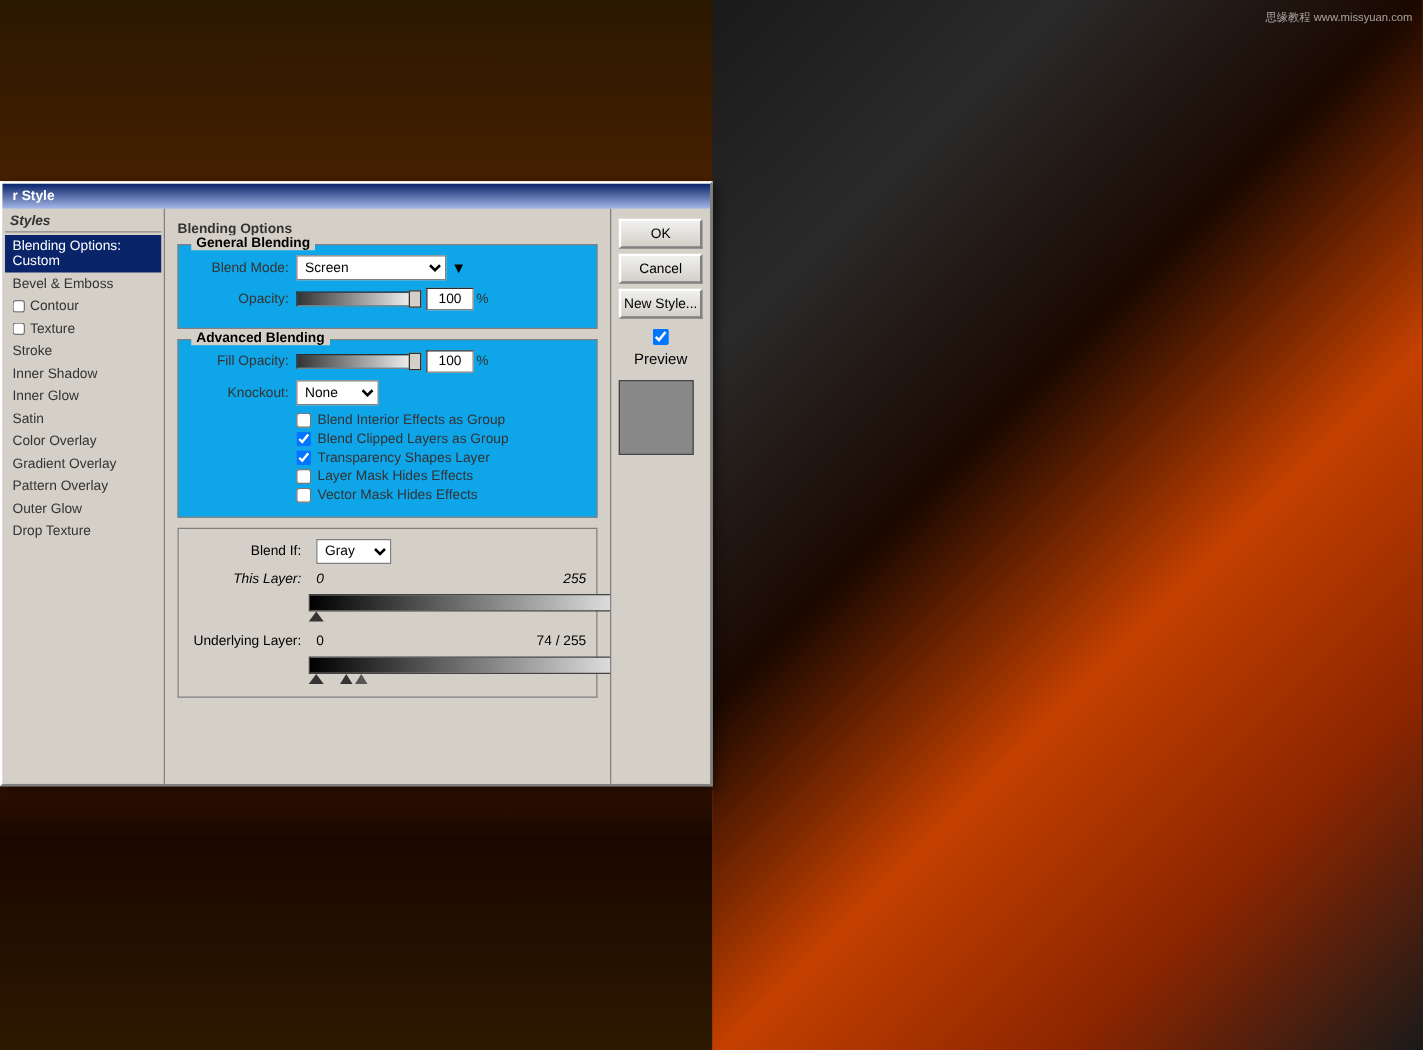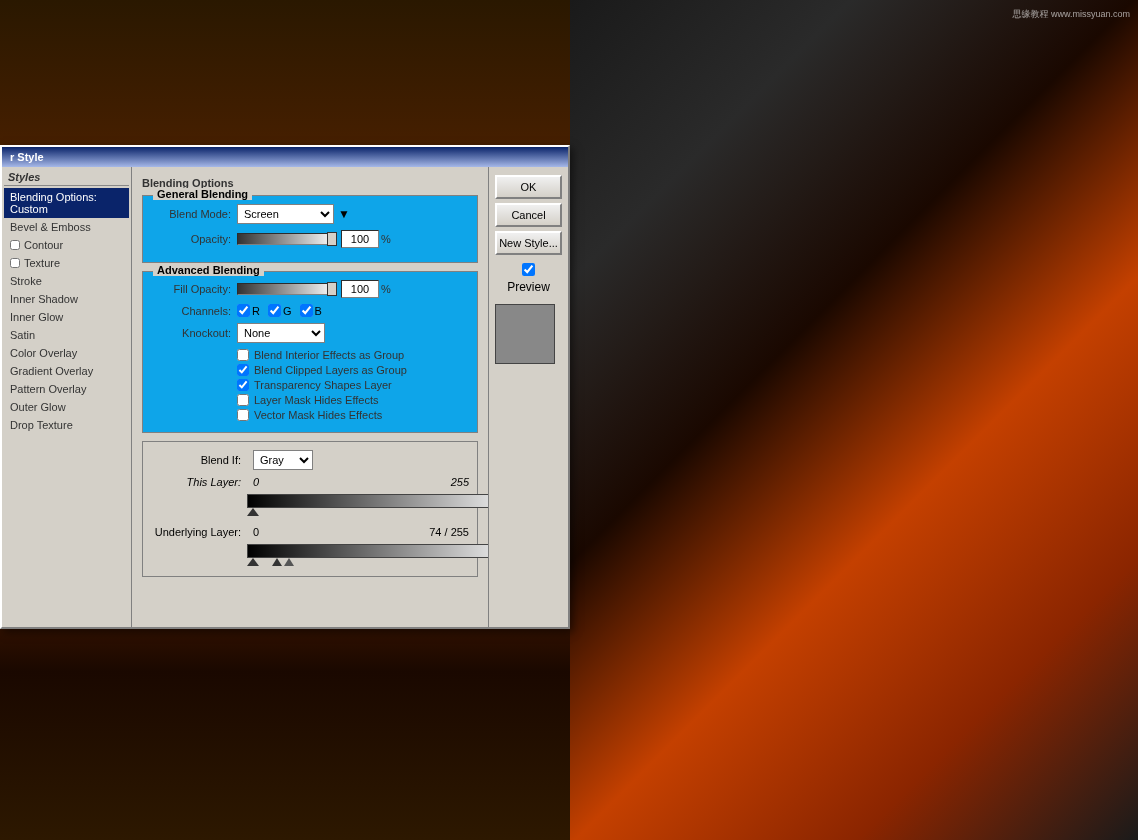--- a/index.html
+++ b/index.html
@@ -375,21 +375,21 @@
 
     <div class="dialog-main">
 
       <div class="section-header">Blending Options</div>
 
       <div class="section-box">
         <div class="section-box-title">General Blending</div>
 
         <div class="field-row">
           <span class="field-label">Blend Mode:</span>
-          <select class="select-box" style="width:97px;">
+          <select class="select-box" style="width:120px;">
             <option>Screen</option>
             <option>Normal</option>
             <option>Multiply</option>
             <option>Overlay</option>
           </select>
           <span style="margin-left:4px;">▼</span>
         </div>
 
         <div class="field-row">
           <span class="field-label">Opacity:</span>
@@ -406,41 +406,24 @@
 
         <div class="field-row">
           <span class="field-label">Fill Opacity:</span>
           <div class="slider-track" style="width:100px;">
             <div class="slider-thumb" style="right:-1px; left:auto;"></div>
           </div>
           <input type="text" class="number-input" value="100" style="margin-left: 4px;">
           <span class="percent-label" style="margin-left:2px;">%</span>
         </div>
 
-        <div class="field-row">
-          <span class="field-label">Channels:</span>
-          <div class="channels-row">
-            <div class="channel-item">
-              <input type="checkbox" checked="" style="">
-              <span>R</span>
-            </div>
-            <div class="channel-item">
-              <input type="checkbox" checked="" style="">
-              <span>G</span>
-            </div>
-            <div class="channel-item">
-              <input type="checkbox" checked="" style="">
-              <span>B</span>
-            </div>
-          </div>
-        </div>
 
         <div class="field-row">
           <span class="field-label">Knockout:</span>
-          <select class="select-box" style="width:88px;">
+          <select class="select-box" style="width:66px;">
             <option>None</option>
             <option>Shallow</option>
             <option>Deep</option>
           </select>
         </div>
 
         <div class="checkbox-row" style="margin-left: 86px;">
           <input type="checkbox" style="">
           <span>Blend Interior Effects as Group</span>
         </div>

